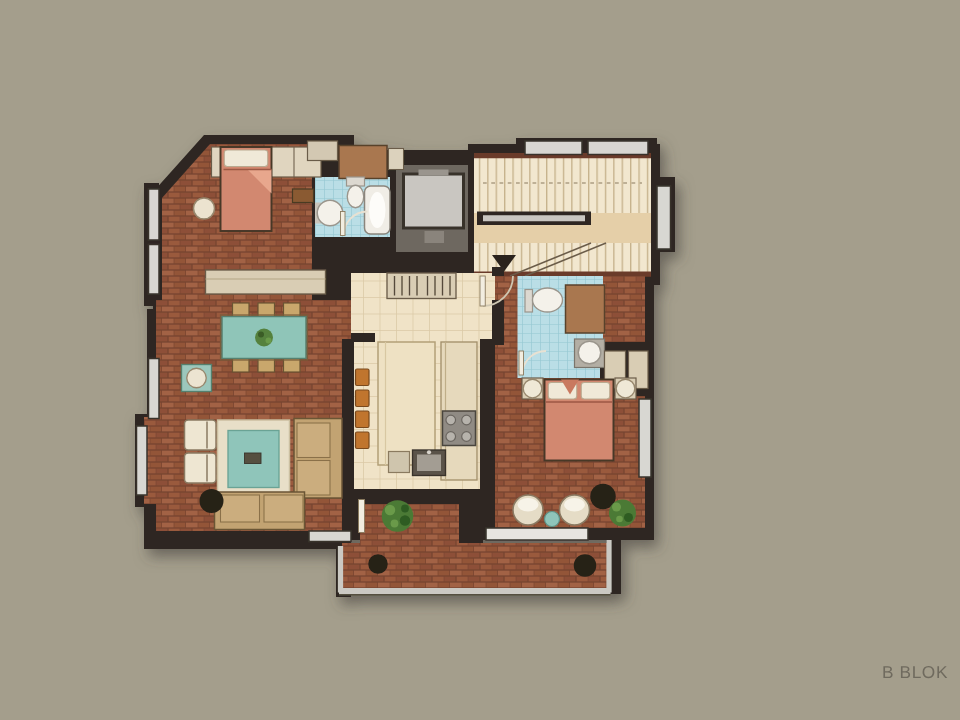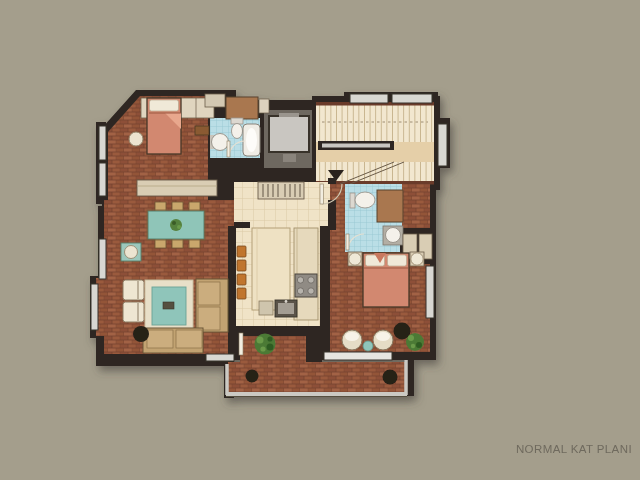--- a/index.html
+++ b/index.html
@@ -310,14 +310,14 @@
         <circle cx="419" cy="345" r="3" fill="#2f5c22"></circle>
         <circle cx="413" cy="346" r="2.2" fill="#6a9a4a"></circle>
       </g>
     </g>
 
   </g>
 </svg>
 </div>
 
 <div class="caption">
-  <div>NORMAL KAT PLANI</div>
+  <div>B BLOK</div>
 </div>
 
 </body></html>

